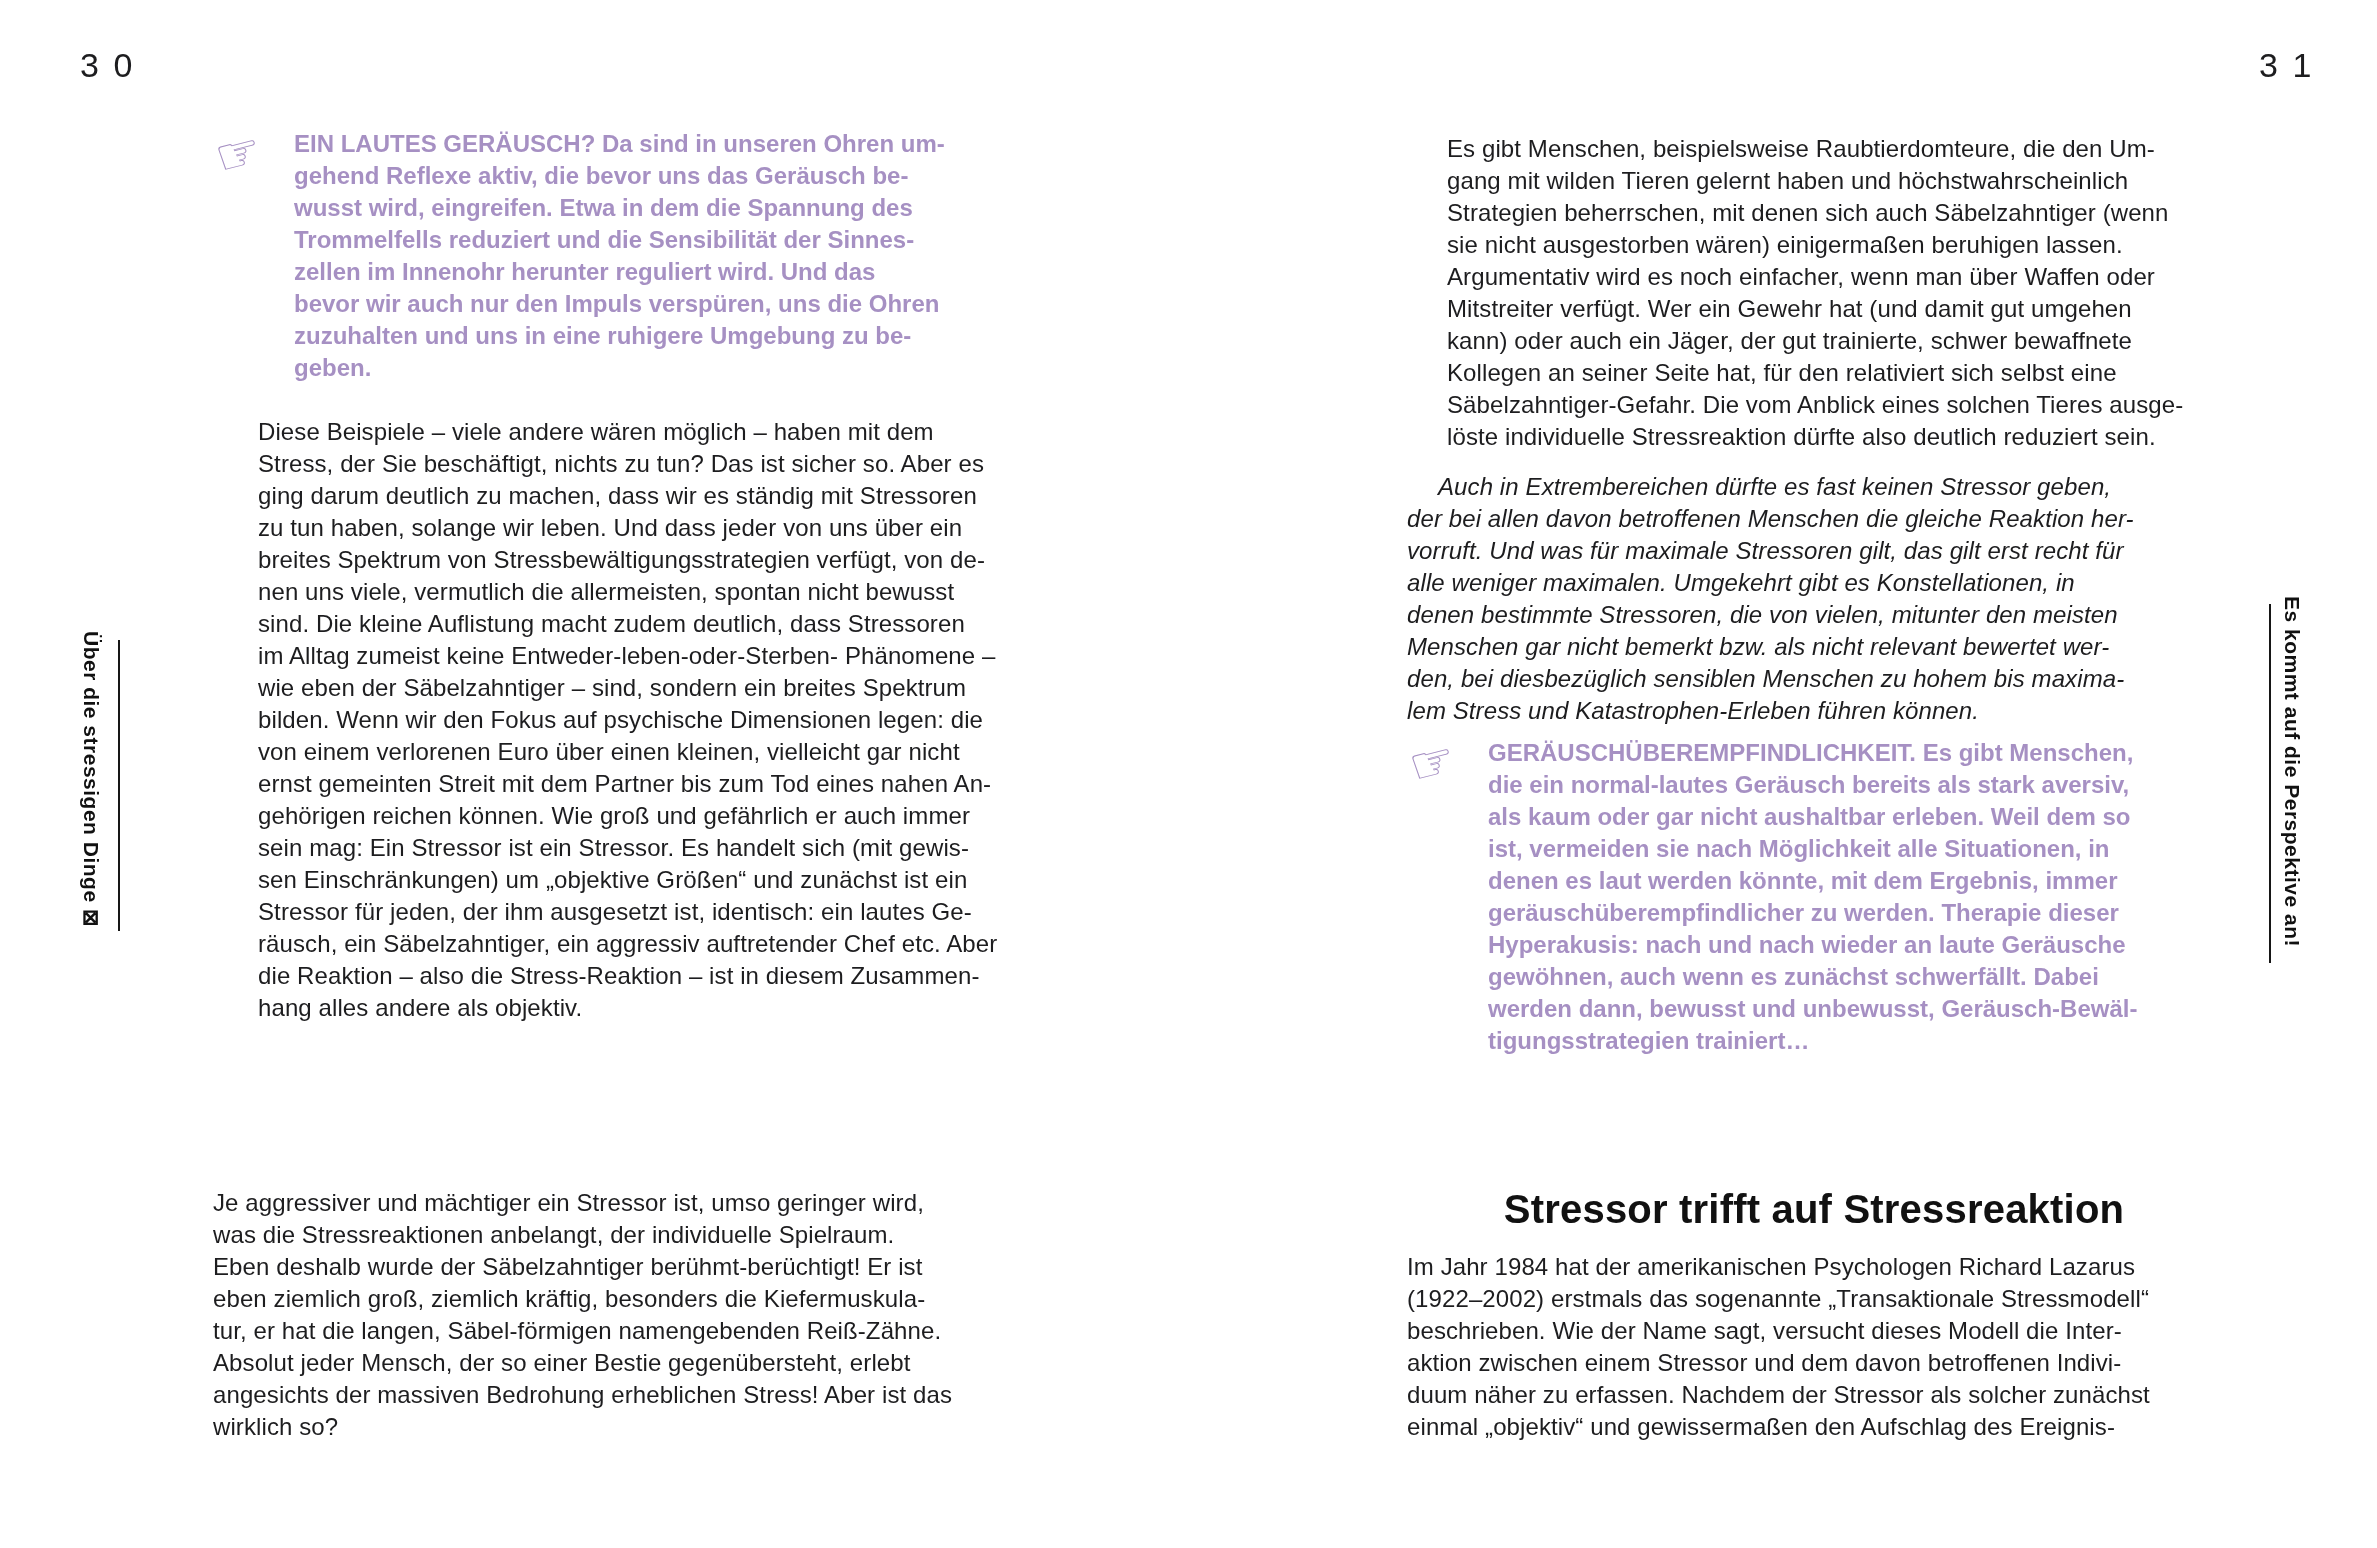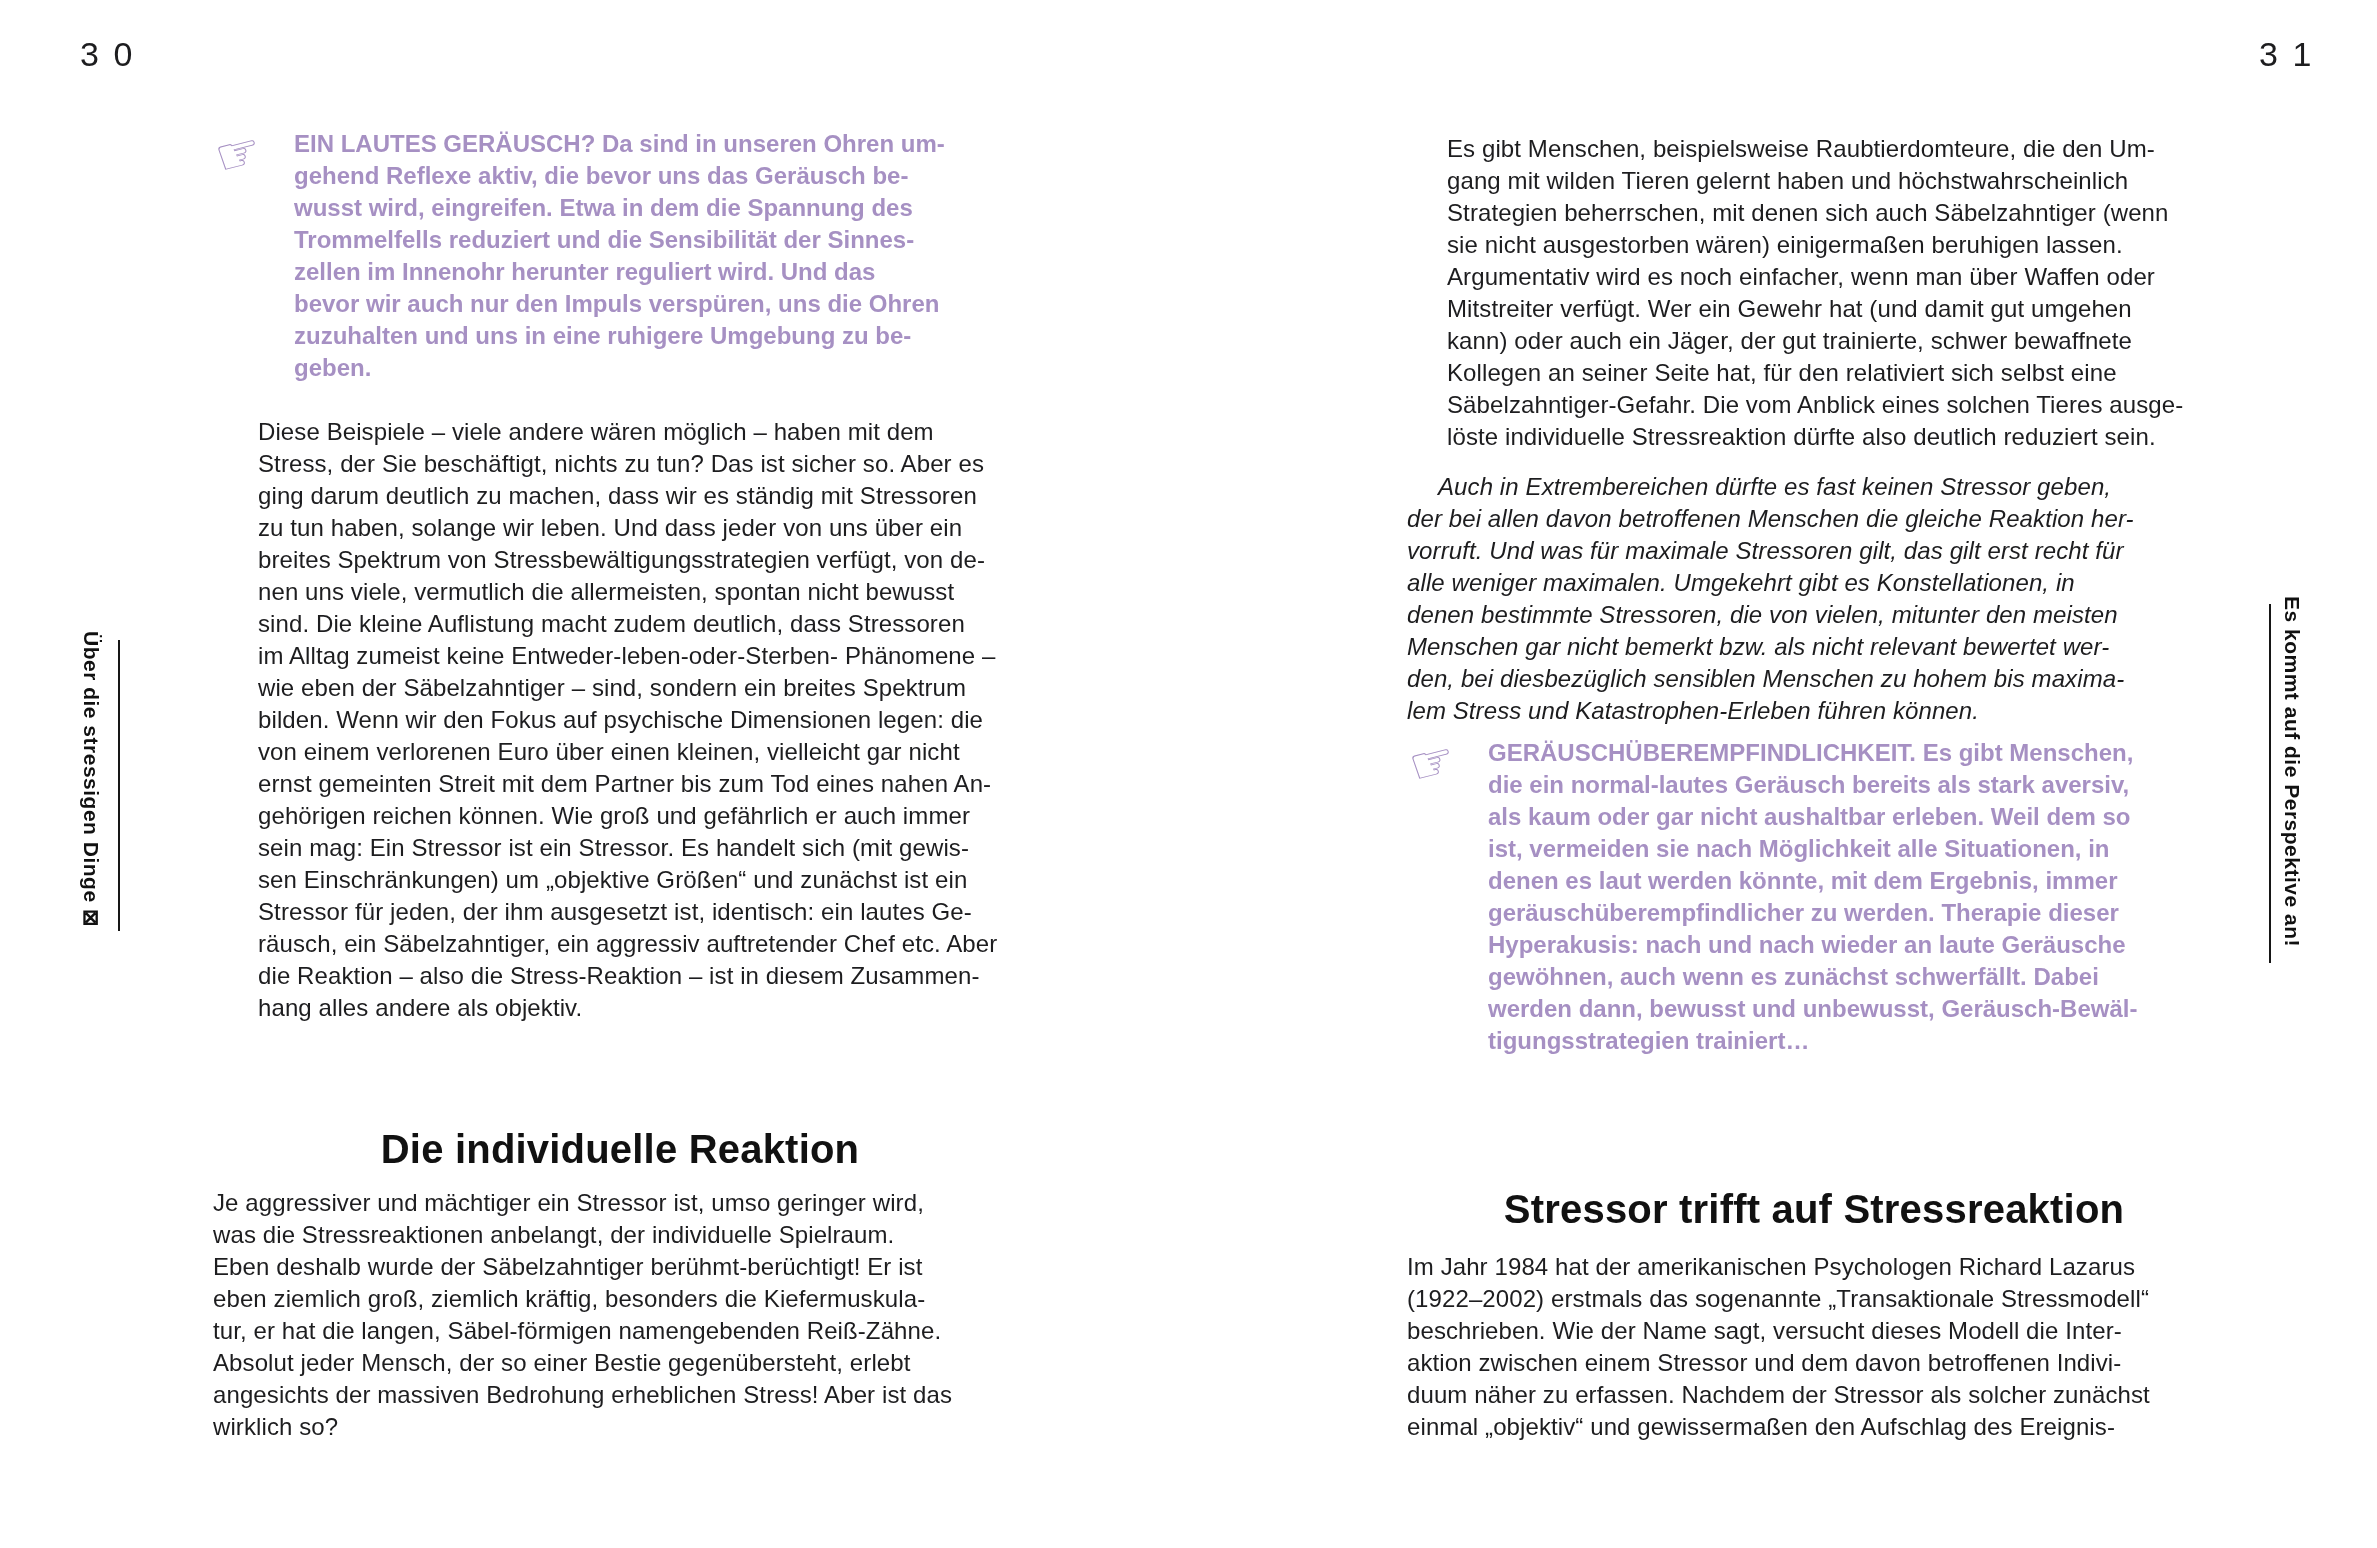--- a/index.html
+++ b/index.html
@@ -7,21 +7,21 @@
     position:relative;
     width:2377px; height:1549px;
     background:#ffffff;
     font-family:"Liberation Sans", sans-serif;
     color:#1d1d1f;
     overflow:hidden;
   }
   .lines { white-space:pre-line; }
 
   .page-number {
-    position:absolute; top:35px;
+    position:absolute; top:46px;
     font-size:34px; font-weight:400; letter-spacing:14.6px; color:#1d1d1f;
   }
   .page-number.left { left:80px; }
   .page-number.right { left:2259px; }
 
   .body-text {
     position:absolute;
     font-size:24px; line-height:32px; letter-spacing:0.1px;
     color:#1d1d1f; text-align:left;
   }
@@ -114,21 +114,20 @@
 von einem verlorenen Euro über einen kleinen, vielleicht gar nicht
 ernst gemeinten Streit mit dem Partner bis zum Tod eines nahen An-
 gehörigen reichen können. Wie groß und gefährlich er auch immer
 sein mag: Ein Stressor ist ein Stressor. Es handelt sich (mit gewis-
 sen Einschränkungen) um „objektive Größen“ und zunächst ist ein
 Stressor für jeden, der ihm ausgesetzt ist, identisch: ein lautes Ge-
 räusch, ein Säbelzahntiger, ein aggressiv auftretender Chef etc. Aber
 die Reaktion – also die Stress-Reaktion – ist in diesem Zusammen-
 hang alles andere als objektiv.</div>
 
-  <h2 class="section-heading heading-left">Die individuelle Reaktion</h2>
 
   <div class="body-text col-left para2-left lines">Je aggressiver und mächtiger ein Stressor ist, umso geringer wird,
 was die Stressreaktionen anbelangt, der individuelle Spielraum.
 Eben deshalb wurde der Säbelzahntiger berühmt-berüchtigt! Er ist
 eben ziemlich groß, ziemlich kräftig, besonders die Kiefermuskula-
 tur, er hat die langen, Säbel-förmigen namengebenden Reiß-Zähne.
 Absolut jeder Mensch, der so einer Bestie gegenübersteht, erlebt
 angesichts der massiven Bedrohung erheblichen Stress! Aber ist das
 wirklich so?</div>
 

